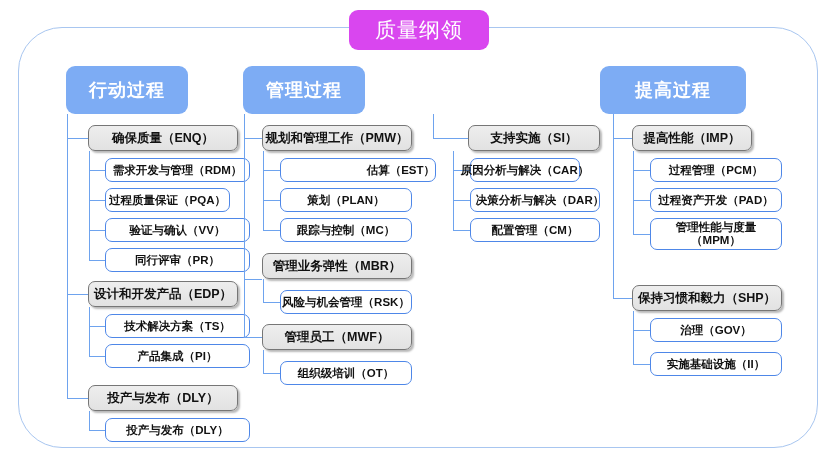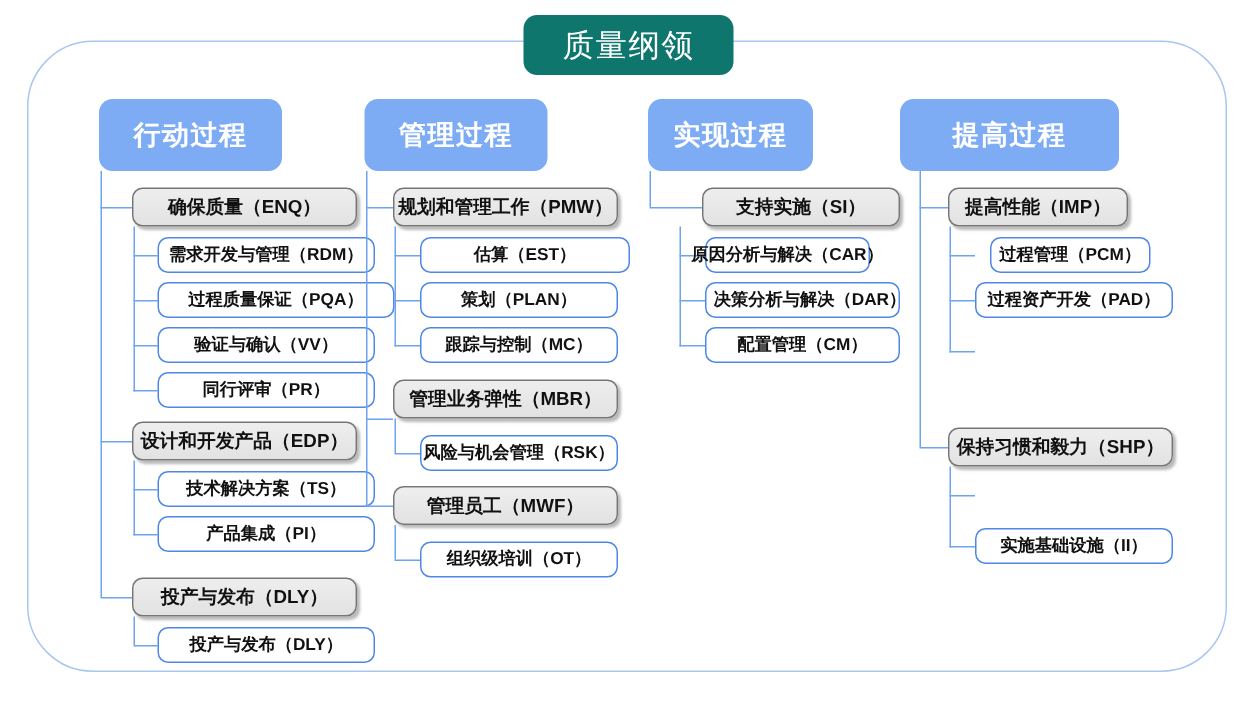--- a/index.html
+++ b/index.html
@@ -31,21 +31,21 @@
     box-sizing: border-box;
     background: transparent;
   }
   
   .root-title {
     position: absolute;
     left: 349px;
     top: 10px;
     width: 140px;
     height: 40px;
-    background: #0f766e;
+    background: #d946ef;
     border-radius: 9px;
     color: #ffffff;
     font-size: 21px;
     letter-spacing: 1px;
     display: flex;
     align-items: center;
     justify-content: center;
     box-sizing: border-box;
   }
   
@@ -134,21 +134,21 @@
     <span>确保质量（ENQ）</span>
   </div>
   <div class="conn v" style="left:89px; top:151px; height:110px;"></div>
 
   <div class="conn h" style="left:89px; top:170px; width:16px;"></div>
   <div class="leaf-box" style="left:105px; top:158px; width:145px;">
     <span>需求开发与管理（RDM）</span>
   </div>
 
   <div class="conn h" style="left:89px; top:200px; width:16px;"></div>
-  <div class="leaf-box" style="left:105px; top:188px; width:158px;">
+  <div class="leaf-box" style="left:105px; top:188px; width:125px;">
     <span>过程质量保证（PQA）</span>
   </div>
 
   <div class="conn h" style="left:89px; top:230px; width:16px;"></div>
   <div class="leaf-box" style="left:105px; top:218px; width:145px;">
     <span>验证与确认（VV）</span>
   </div>
 
   <div class="conn h" style="left:89px; top:260px; width:16px;"></div>
   <div class="leaf-box" style="left:105px; top:248px; width:145px;">
@@ -186,21 +186,21 @@
   </div>
   <div class="conn v" style="left:244px; top:114px; height:224px;"></div>
 
   <div class="conn h" style="left:244px; top:138px; width:18px;"></div>
   <div class="group-box" style="left:262px; top:125px; width:150px;">
     <span>规划和管理工作（PMW）</span>
   </div>
   <div class="conn v" style="left:263px; top:151px; height:80px;"></div>
 
   <div class="conn h" style="left:263px; top:170px; width:17px;"></div>
-  <div class="leaf-box" style="left:280px; top:158px; width:140px;">
+  <div class="leaf-box" style="left:280px; top:158px; width:156px;justify-content:flex-end;">
     <span>估算（EST）</span>
   </div>
 
   <div class="conn h" style="left:263px; top:200px; width:17px;"></div>
   <div class="leaf-box" style="left:280px; top:188px; width:132px;">
     <span>策划（PLAN）</span>
   </div>
 
   <div class="conn h" style="left:263px; top:230px; width:17px;"></div>
   <div class="leaf-box" style="left:280px; top:218px; width:132px;">
@@ -220,23 +220,20 @@
   <div class="conn h" style="left:244px; top:337px; width:18px;"></div>
   <div class="group-box" style="left:262px; top:324px; width:150px;">
     <span>管理员工（MWF）</span>
   </div>
   <div class="conn v" style="left:263px; top:350px; height:23px;"></div>
   <div class="conn h" style="left:263px; top:373px; width:17px;"></div>
   <div class="leaf-box" style="left:280px; top:361px; width:132px;text-align:center;">
     <span>组织级培训（OT）</span>
   </div>
 
-  <div class="col-header" style="left:432px; top:66px; width:110px;">
-    <span>实现过程</span>
-  </div>
   <div class="conn v" style="left:433px; top:114px; height:24px;"></div>
 
   <div class="conn h" style="left:433px; top:138px; width:35px;"></div>
   <div class="group-box" style="left:468px; top:125px; width:132px;">
     <span>支持实施（SI）</span>
   </div>
   <div class="conn v" style="left:453px; top:151px; height:80px;"></div>
 
   <div class="conn h" style="left:453px; top:170px; width:17px;"></div>
   <div class="leaf-box" style="left:470px; top:158px; width:110px;">
@@ -258,37 +255,44 @@
   </div>
   <div class="conn v" style="left:613px; top:114px; height:184px;"></div>
 
   <div class="conn h" style="left:613px; top:138px; width:19px;"></div>
   <div class="group-box" style="left:632px; top:125px; width:120px;">
     <span>提高性能（IMP）</span>
   </div>
   <div class="conn v" style="left:633px; top:151px; height:84px;"></div>
 
   <div class="conn h" style="left:633px; top:170px; width:17px;"></div>
-  <div class="leaf-box" style="left:650px; top:158px; width:107px;margin-left:10px;">
+  <div class="leaf-box" style="left:650px; top:158px; width:132px;">
     <span>过程管理（PCM）</span>
   </div>
 
   <div class="conn h" style="left:633px; top:200px; width:17px;"></div>
   <div class="leaf-box" style="left:650px; top:188px; width:132px;">
     <span>过程资产开发（PAD）</span>
   </div>
 
   <div class="conn h" style="left:633px; top:234px; width:17px;"></div>
+  <div class="leaf-box two-line" style="left:650px; top:218px; width:132px;">
+    <span>管理性能与度量
+（MPM）</span>
+  </div>
 
   <div class="conn h" style="left:613px; top:298px; width:19px;"></div>
   <div class="group-box" style="left:632px; top:285px; width:150px;">
     <span>保持习惯和毅力（SHP）</span>
   </div>
   <div class="conn v" style="left:633px; top:311px; height:54px;"></div>
 
   <div class="conn h" style="left:633px; top:330px; width:17px;"></div>
+  <div class="leaf-box" style="left:650px; top:318px; width:132px;">
+    <span>治理（GOV）</span>
+  </div>
 
   <div class="conn h" style="left:633px; top:364px; width:17px;"></div>
   <div class="leaf-box" style="left:650px; top:352px; width:132px;">
     <span>实施基础设施（II）</span>
   </div>
 
 </div>
 
 </body></html>

